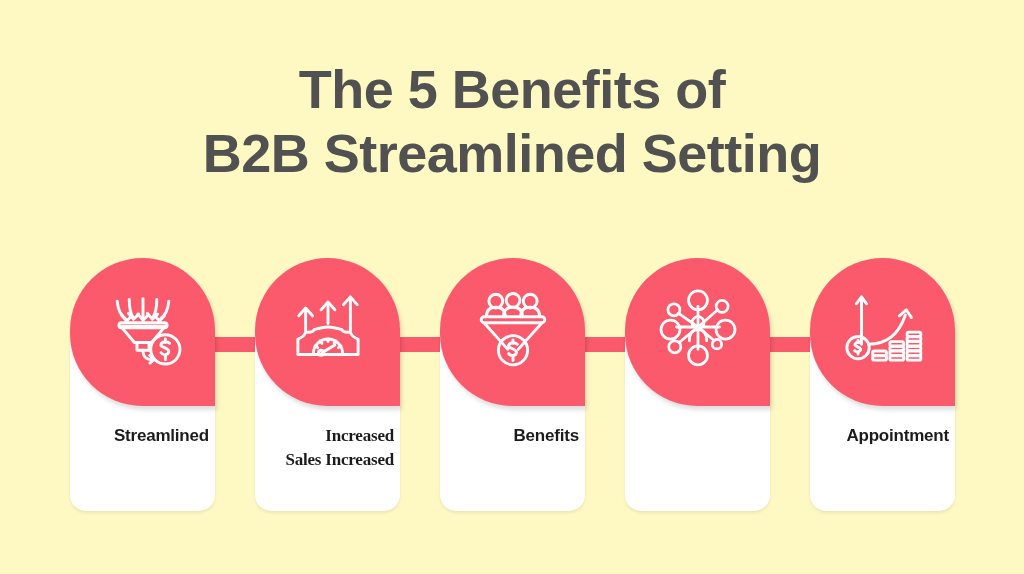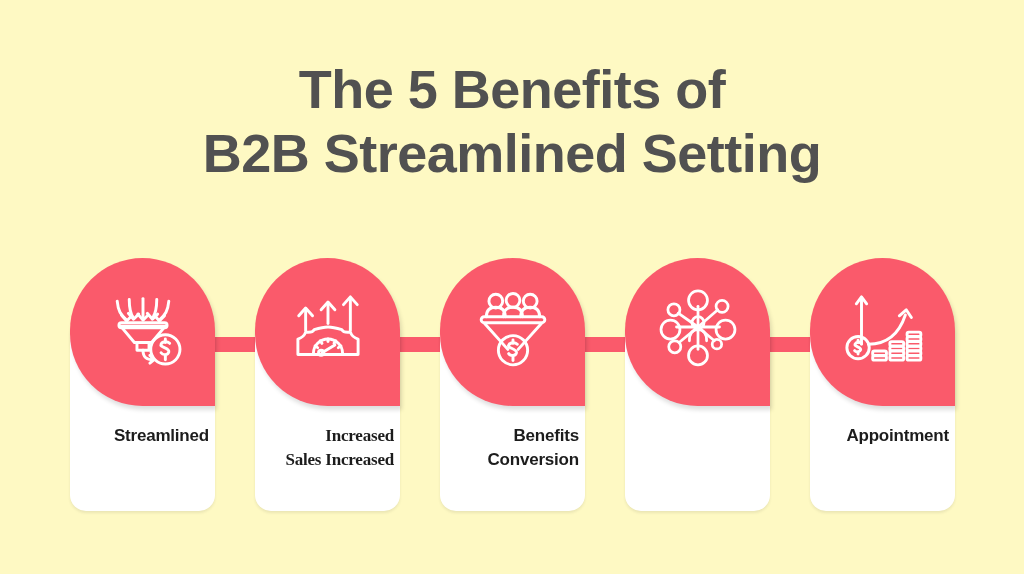--- a/index.html
+++ b/index.html
@@ -235,21 +235,20 @@
           <path d="M83 46 L56 76"></path>
 
           <circle cx="50" cy="77" r="17"></circle>
           <path d="M55 70 C53 68 47 67 45 71 C43 75 55 75 54 80 C53 84 47 84 45 81"></path>
           <path d="M50 65 L50 69"></path>
           <path d="M50 85 L50 89"></path>
         </svg>
       </div>
       <div class="card-label">
         <span class="lbl-line">Benefits</span>
-        <span class="lbl-line">Conversion</span>
       </div>
     </div>
 
     <div class="card" style="left:555px;">
       <div class="card-white"></div>
       <div class="card-blob"></div>
       <div class="card-icon">
         <svg viewBox="0 0 100 100" fill="none" stroke="#ffffff" stroke-width="3.2" stroke-linecap="round" stroke-linejoin="round">
 
           <path d="M50 50 L50 26"></path>

